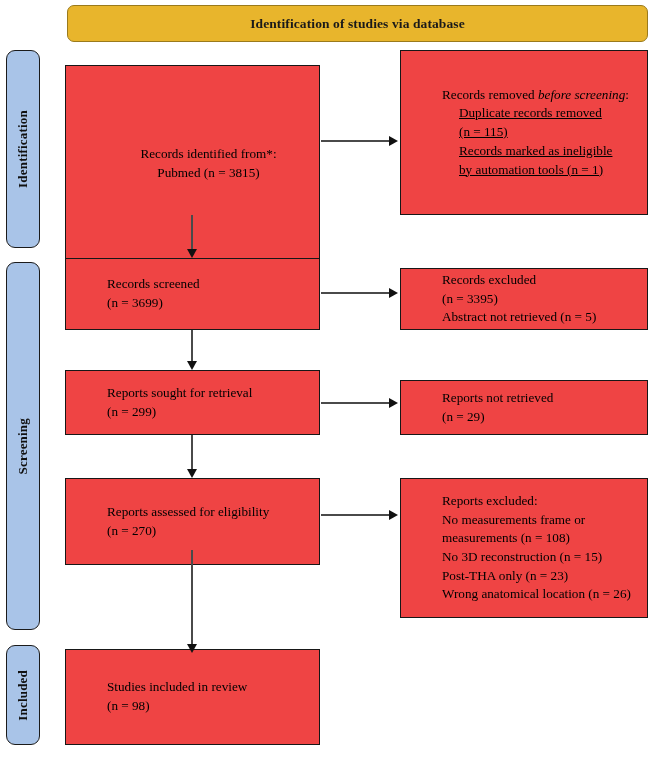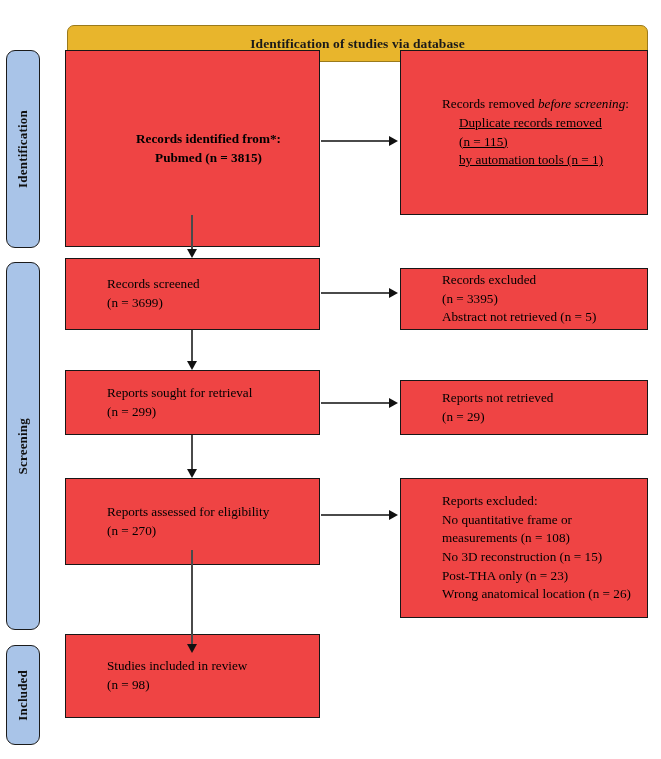--- a/index.html
+++ b/index.html
@@ -30,21 +30,20 @@
     top: 5px;
     width: 581px;
     height: 37px;
     background: #E8B52C;
     border: 1.2px solid #9a7a1c;
     border-radius: 7px;
     box-sizing: border-box;
     display: flex;
     align-items: center;
     justify-content: center;
-    margin-top: 20px;
   }
   .banner-text {
     font-size: 13.5px;
     font-weight: bold;
     letter-spacing: 0.1px;
     color: #1a1a1a;
     text-align: center;
   }
 
   
@@ -94,25 +93,25 @@
     width: 100%;
     box-sizing: border-box;
   }
   .fbox.center .lines { padding: 0 6px; text-align: center; }
   .fbox .line { white-space: normal; }
   .fbox .line.indent { padding-left: 17px; text-decoration: underline; }
   .fbox .line .ital { font-style: italic; }
 
   
   .lbox { left: 65px; width: 255px; }
-  .lb1 { top: 50px;  height: 197px; font-weight: bold; }
+  .lb1 { top: 65px;  height: 197px; }
   .lb2 { top: 258px; height: 72px;  }
   .lb3 { top: 370px; height: 65px;  }
   .lb4 { top: 478px; height: 87px;  }
-  .lb5 { top: 634px; height: 84px;  }
+  .lb5 { top: 649px; height: 96px;  }
 
   
   .rbox { left: 400px; width: 248px; }
   .rb1 { top: 50px;  height: 165px; }
   .rb2 { top: 268px; height: 62px;  }
   .rb3 { top: 380px; height: 55px;  }
   .rb4 { top: 478px; height: 140px; }
 
   
   .arrow-v {
@@ -212,20 +211,21 @@
     </div>
   </div>
 
   <div class="fbox rbox rb1 leftal">
     <div class="lines">
       <div class="line">
         <span>Records removed </span><span class="ital">before screening</span><span>:</span>
       </div>
       <div class="line indent">Duplicate records removed</div>
       <div class="line indent">(n = 115)</div>
+      <div class="line indent">Records marked as ineligible</div>
       <div class="line indent">by automation tools (n = 1)</div>
     </div>
   </div>
 
   <div class="fbox rbox rb2 leftal">
     <div class="lines">
       <div class="line">Records excluded</div>
       <div class="line">(n = 3395)</div>
       <div class="line">Abstract not retrieved (n = 5)</div>
     </div>
@@ -234,21 +234,21 @@
   <div class="fbox rbox rb3 leftal">
     <div class="lines">
       <div class="line">Reports not retrieved</div>
       <div class="line">(n = 29)</div>
     </div>
   </div>
 
   <div class="fbox rbox rb4 leftal">
     <div class="lines">
       <div class="line">Reports excluded:</div>
-      <div class="line">No quantitative frame or</div>
+      <div class="line">No measurements frame or</div>
       <div class="line">measurements (n = 108)</div>
       <div class="line">No 3D reconstruction (n = 15)</div>
       <div class="line">Post-THA only (n = 23)</div>
       <div class="line">Wrong anatomical location (n = 26)</div>
     </div>
   </div>
 
   <div class="arrow-v av1"></div>
   <div class="arrow-v av2"></div>
   <div class="arrow-v av3"></div>

